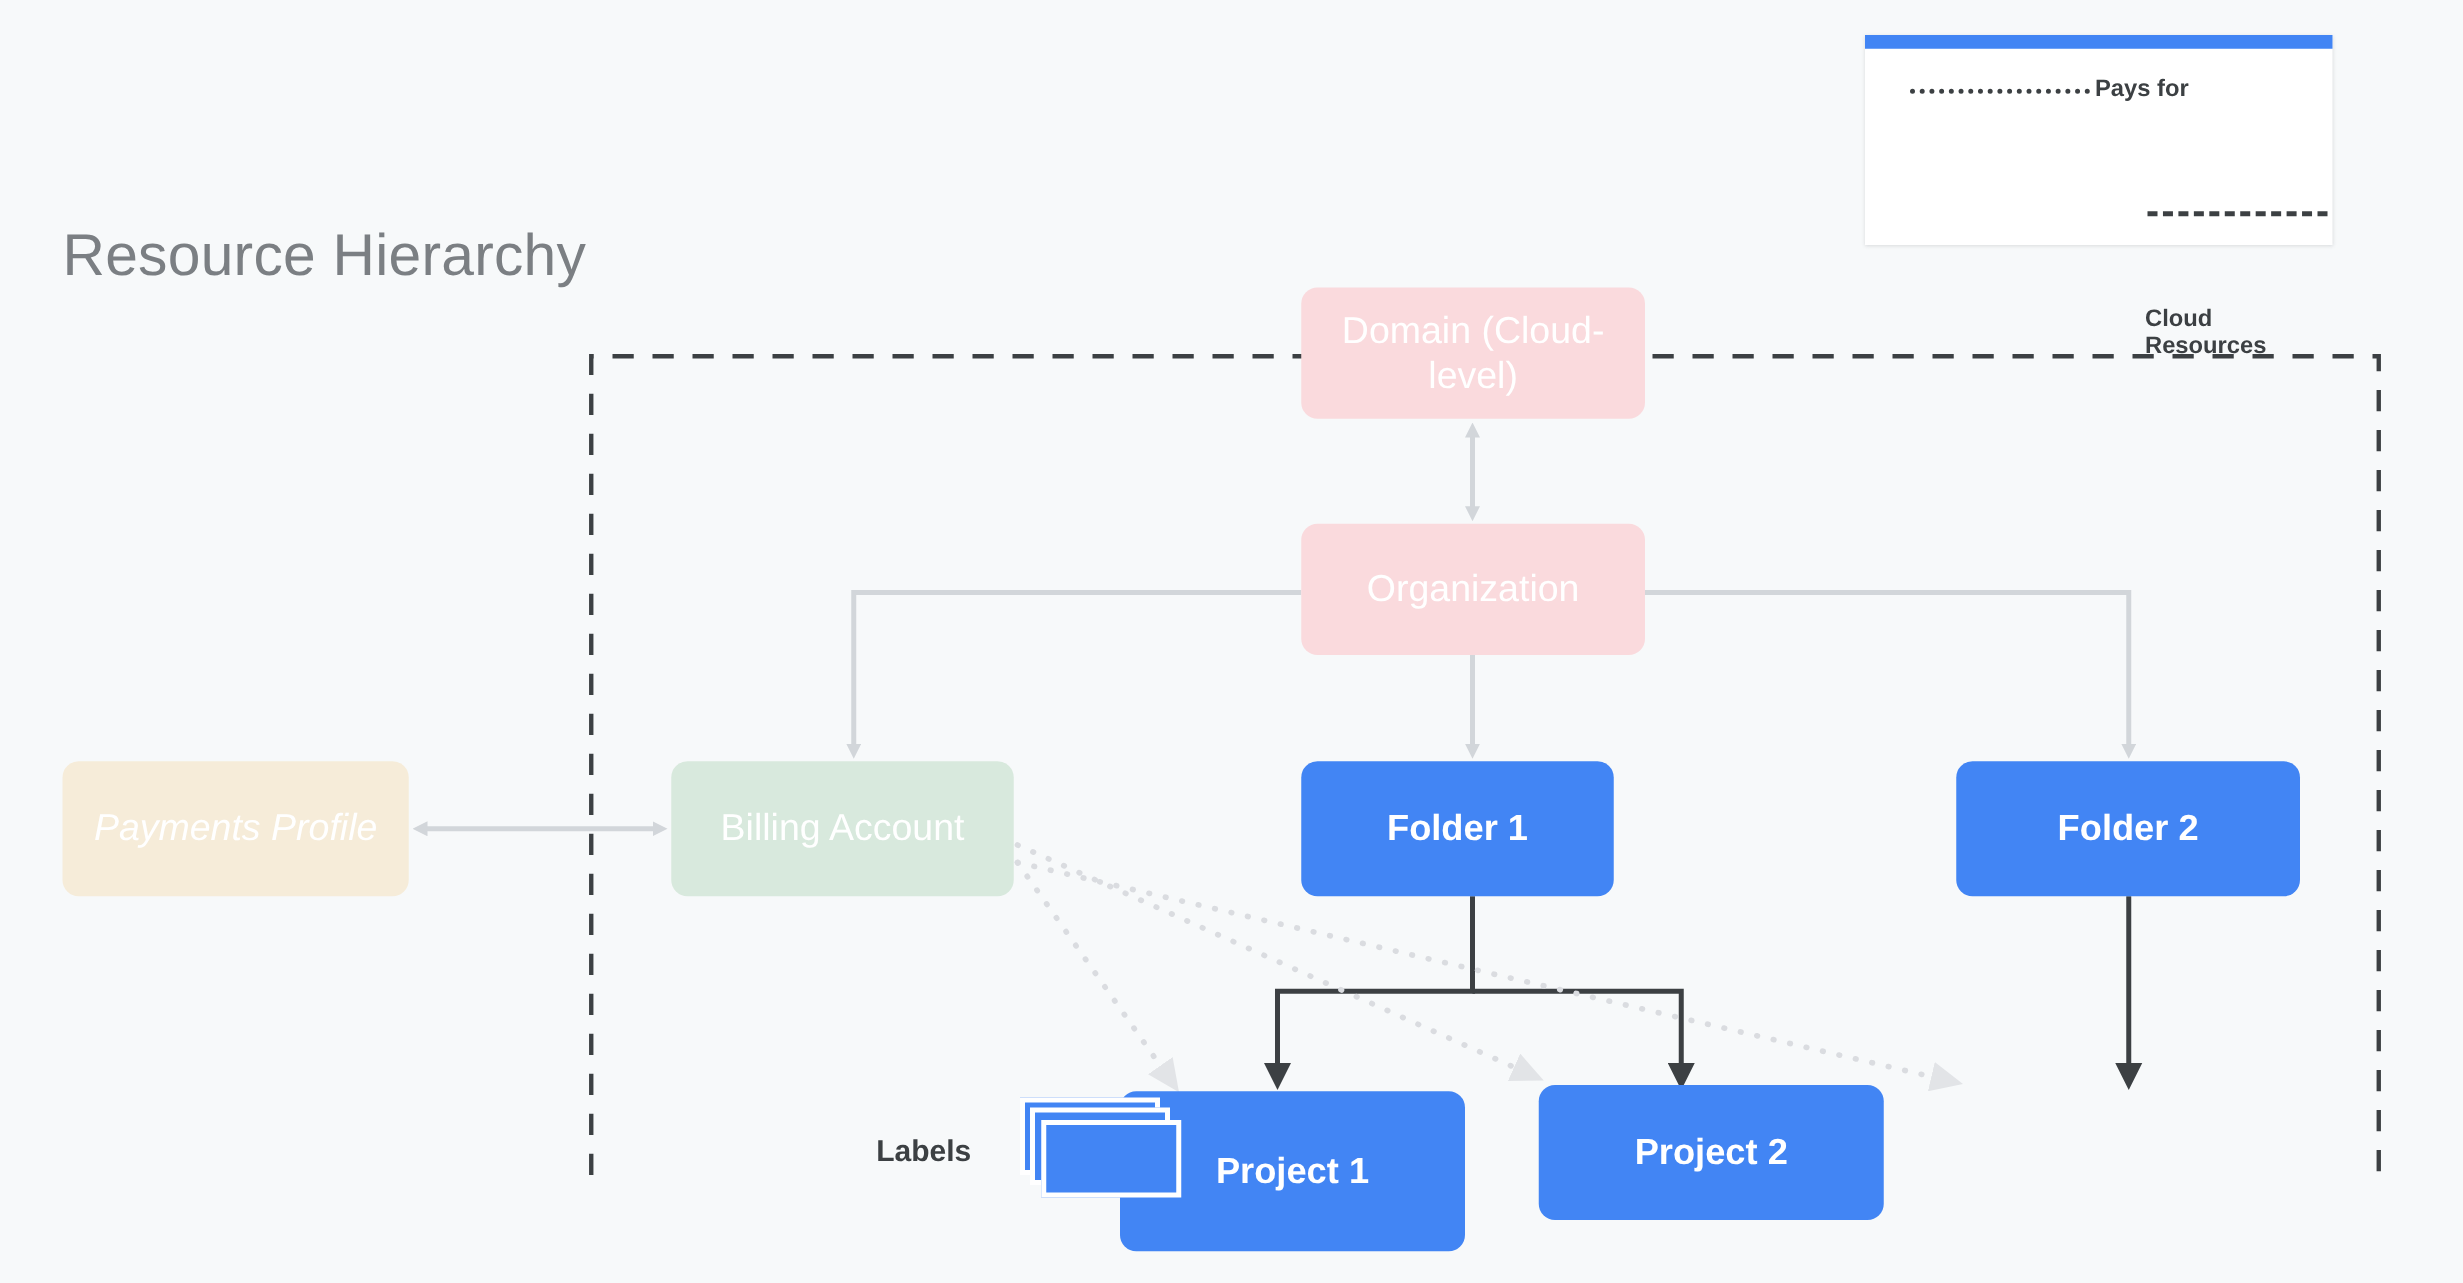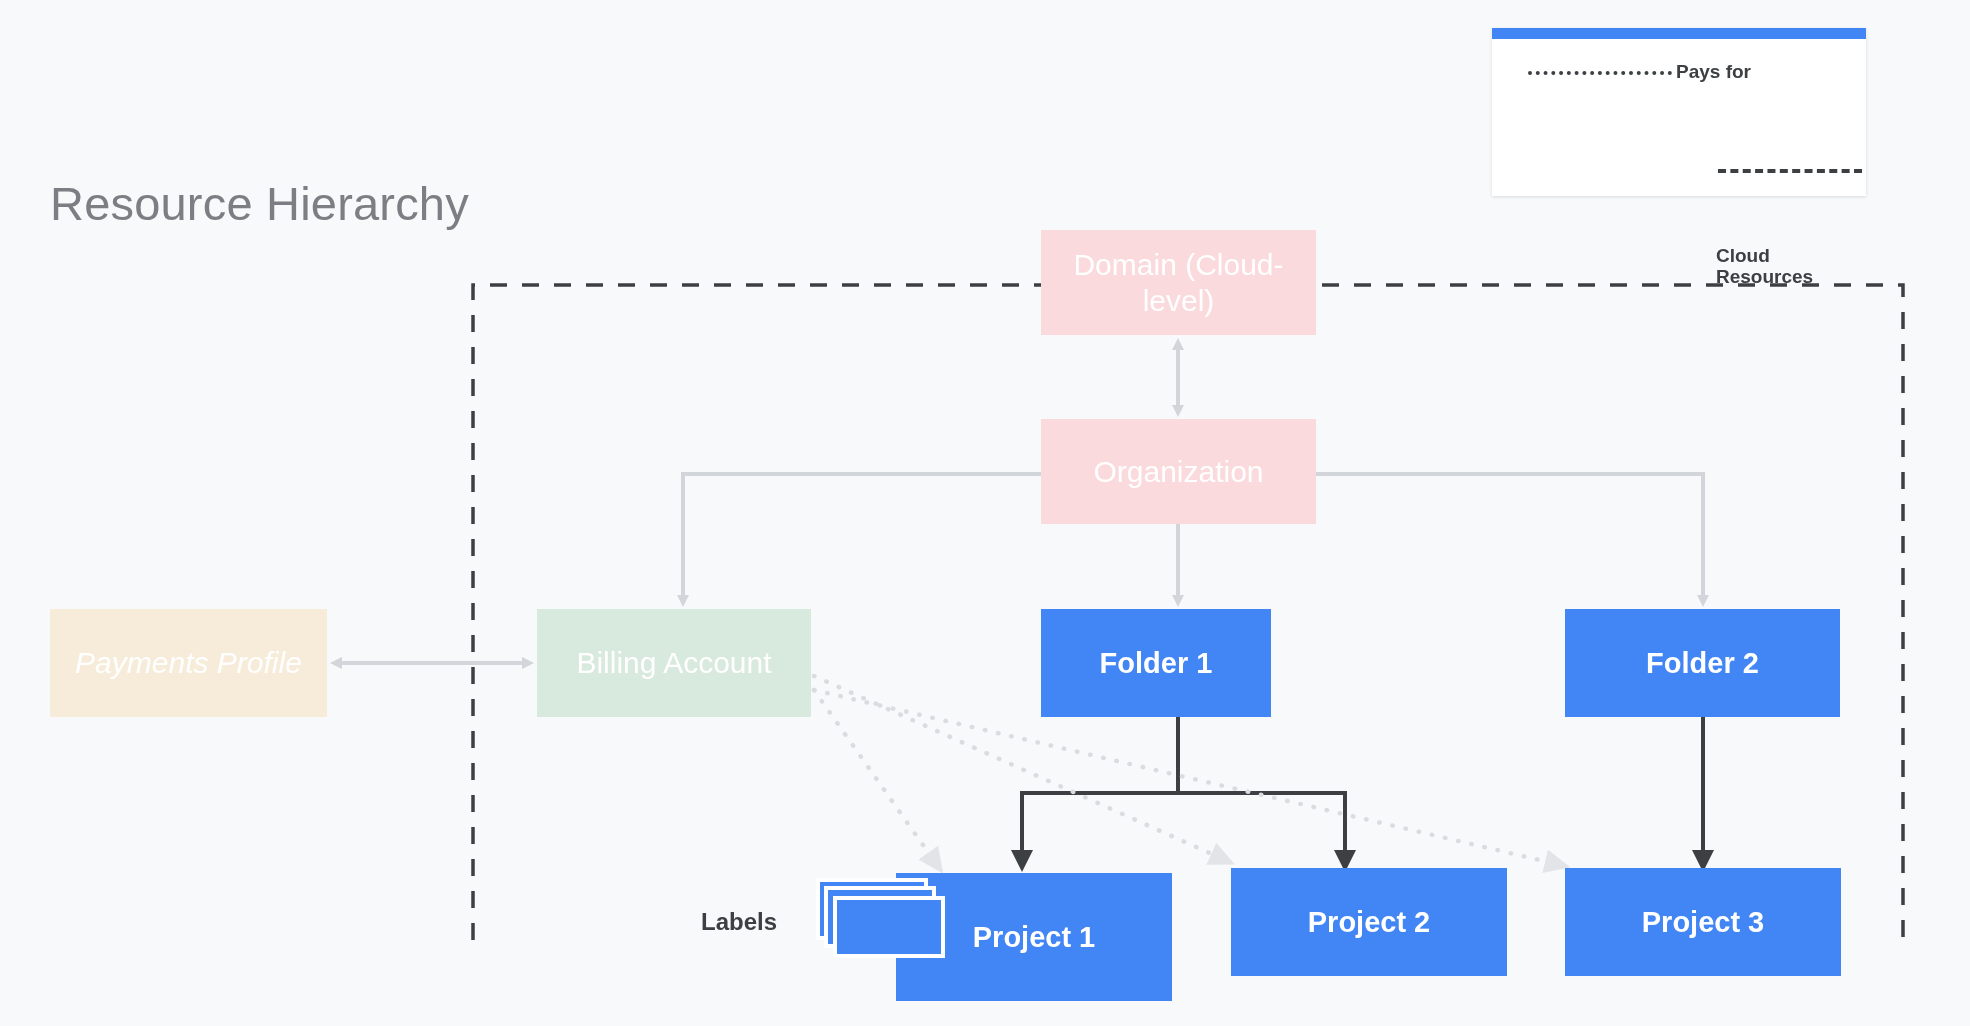--- a/index.html
+++ b/index.html
@@ -29,20 +29,21 @@
     pointer-events: none;
   }
   .node {
     position: absolute;
     display: flex;
     align-items: center;
     justify-content: center;
     box-sizing: border-box;
     text-align: center;
     line-height: 1.2;
+    border-radius: 13px;
   }
   .node-light {
     color: #ffffff;
     font-size: 30px;
     font-weight: 400;
   }
   .node-blue {
     background: #4285f4;
     color: #ffffff;
     font-size: 29px;
@@ -215,39 +216,36 @@
   </div>
 
   <div class="node node-light" style="left:50px; top:609px; width:277px; height:108px; background:#f6ecd9;font-style:italic;">
     <span>Payments Profile</span>
   </div>
 
   <div class="node node-light" style="left:537px; top:609px; width:274px; height:108px; background:#d8e9dd;">
     <span>Billing Account</span>
   </div>
 
-  <div class="node node-blue" style="left:1041px; top:609px; width:230px; height:108px;justify-content:center;">
+  <div class="node node-blue" style="left:1041px; top:609px; width:250px; height:108px;justify-content:center;">
     <span>Folder 1</span>
   </div>
 
   <div class="node node-blue" style="left:1565px; top:609px; width:275px; height:108px;">
     <span>Folder 2</span>
   </div>
 
   <div class="node node-blue" style="left:896px; top:873px; width:276px; height:128px;">
     <span>Project 1</span>
   </div>
 
   <div class="node node-blue" style="left:1231px; top:868px; width:276px; height:108px;">
     <span>Project 2</span>
   </div>
 
-  <div class="node node-blue" style="left:1565px; top:868px; width:276px; height:108px;">
-    <span>Project 3</span>
-  </div>
 
   <div id="labels-text">Labels</div>
   <div id="label-stack">
     <div class="lcard" style="left:0px;  top:0px;  width:112px; height:62px;"></div>
     <div class="lcard" style="left:8px;  top:8px;  width:112px; height:62px;"></div>
     <div class="lcard" style="left:17px; top:18px; width:112px; height:62px;"></div>
   </div>
 
   <div id="legend">
     <div id="legend-topbar"></div>

